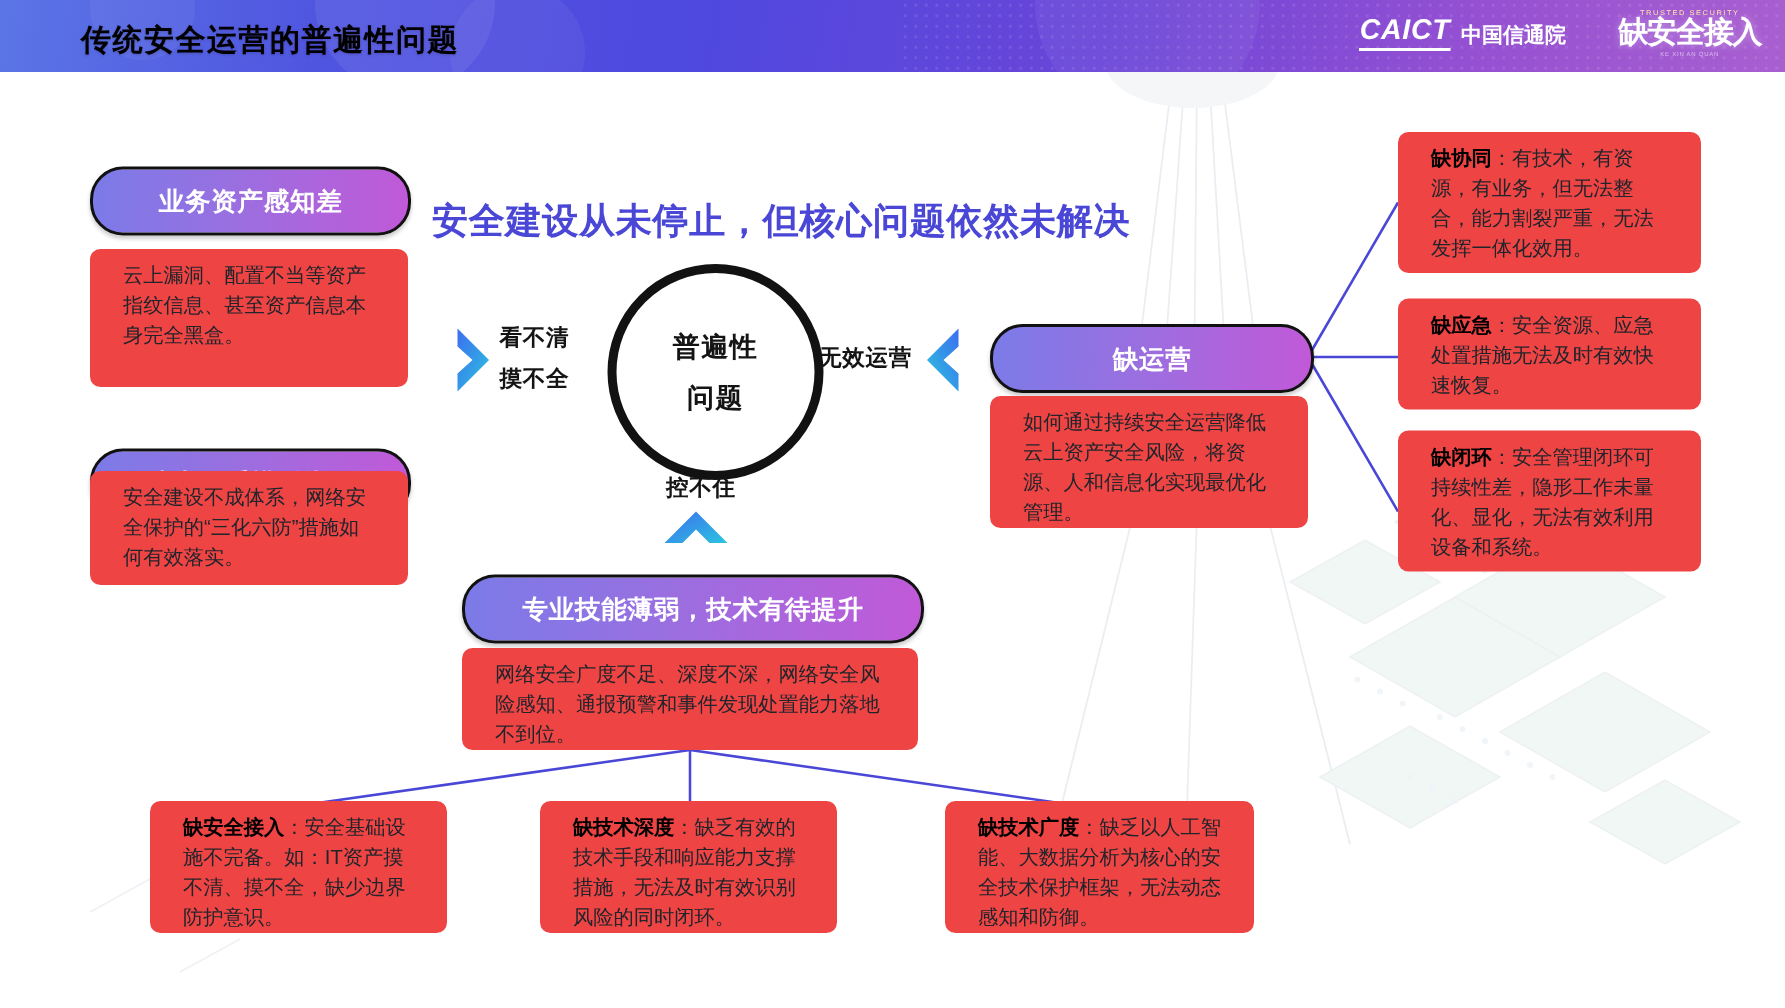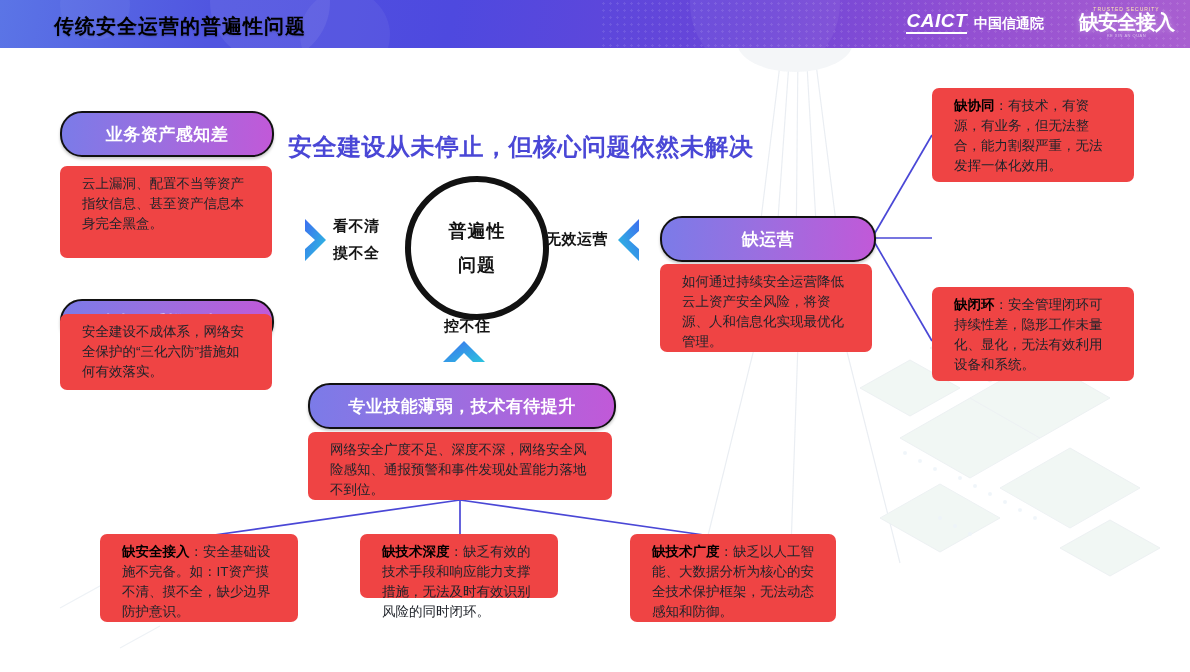--- a/index.html
+++ b/index.html
@@ -209,35 +209,38 @@
 
   <div class="pill" style="left:660px;top:216px;width:212px;height:42px;">
     <span>缺运营</span>
   </div>
   <div class="note" style="left:660px;top:264px;width:212px;height:88px;">如何通过持续安全运营降低云上资产安全风险，将资源、人和信息化实现最优化管理。</div>
 
   <div class="note" style="left:932px;top:88px;width:202px;height:94px;">
     <b>缺协同</b><span>：</span><span>有技术，有资源，有业务，但无法整合，能力割裂严重，无法发挥一体化效用。</span>
   </div>
 
+  <div class="note" style="left:932px;top:199px;width:202px;height:74px;">
+    <b>缺应急</b><span>：</span><span>安全资源、应急处置措施无法及时有效快速恢复。</span>
+  </div>
 
   <div class="note" style="left:932px;top:287px;width:202px;height:94px;">
     <b>缺闭环</b><span>：</span><span>安全管理闭环可持续性差，隐形工作未量化、显化，无法有效利用设备和系统。</span>
   </div>
 
   <div class="pill" style="left:308px;top:383px;width:304px;height:42px;">
     <span>专业技能薄弱，技术有待提升</span>
   </div>
   <div class="note" style="left:308px;top:432px;width:304px;height:68px;">网络安全广度不足、深度不深，网络安全风险感知、通报预警和事件发现处置能力落地不到位。</div>
 
   <div class="note" style="left:100px;top:534px;width:198px;height:88px;">
     <b>缺安全接入</b><span>：</span><span>安全基础设施不完备。如：IT资产摸不清、摸不全，缺少边界防护意识。</span>
   </div>
 
-  <div class="note" style="left:360px;top:534px;width:198px;height:64px;">
+  <div class="note" style="left:360px;top:534px;width:198px;height:88px;">
     <b>缺技术深度</b><span>：</span><span>缺乏有效的技术手段和响应能力支撑措施，无法及时有效识别风险的同时闭环。</span>
   </div>
 
   <div class="note" style="left:630px;top:534px;width:206px;height:88px;">
     <b>缺技术广度</b><span>：</span><span>缺乏以人工智能、大数据分析为核心的安全技术保护框架，无法动态感知和防御。</span>
   </div>
 
 </div>
 
 </body></html>

